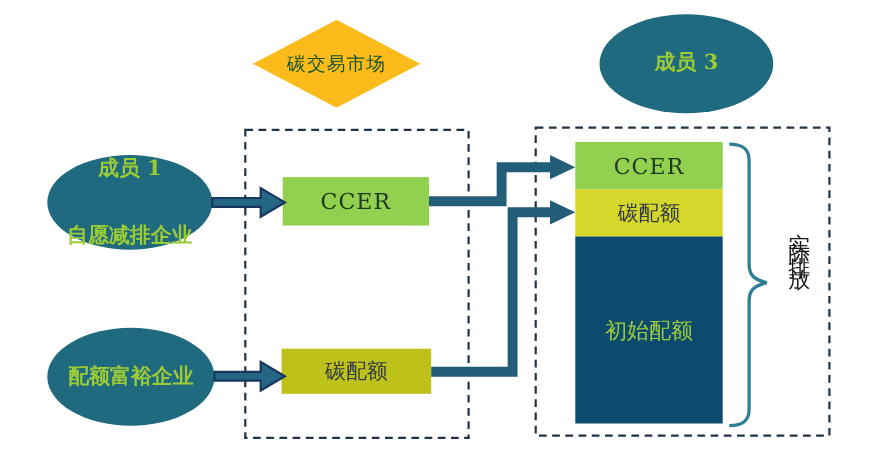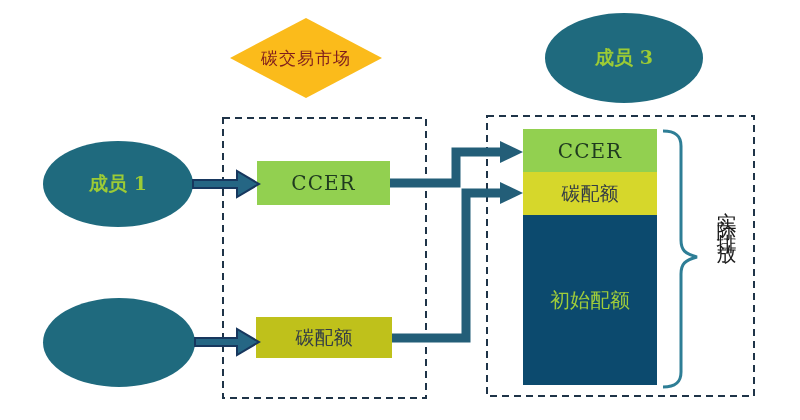--- a/index.html
+++ b/index.html
@@ -8,21 +8,21 @@
     font-family:"DejaVu Serif","Liberation Serif",serif;
   }
   .abs{position:absolute;}
   svg.layer{position:absolute;left:0;top:0;pointer-events:none;}
   
   .diamond{
     left:230px;top:18px;width:152px;height:80px;background:#FBBB1B;
     clip-path:polygon(50% 0,100% 50%,50% 100%,0 50%);
     display:flex;align-items:center;justify-content:center;
   }
-  .diamond .lbl{font-size:17px;color:#7f1d1d;letter-spacing:1px;}
+  .diamond .lbl{font-size:17px;color:#14532d;letter-spacing:1px;}
   
   .ellipse{
     background:#1F6A7E;border-radius:50%;
     display:flex;flex-direction:column;align-items:center;justify-content:center;
     color:#9CCB35;font-weight:700;font-size:19px;line-height:1.55;text-align:center;
   }
   .e1{left:43px;top:141px;width:150px;height:86px;gap:32px;}
   .e2{left:43px;top:298px;width:152px;height:89px;}
   .e3{left:545px;top:13px;width:158px;height:90px;}
   
@@ -49,23 +49,25 @@
 <body>
 
 <div id="canvas">
 
   <div class="abs diamond">
     <span class="lbl">碳交易市场</span>
   </div>
 
   <div class="abs ellipse e1">
     <span>成员 1</span>
+    <span>自愿减排企业</span>
   </div>
 
   <div class="abs ellipse e2">
+    <span>配额富裕企业</span>
   </div>
 
   <div class="abs ellipse e3">
     <span>成员 3</span>
   </div>
 
   <div class="abs box mid-ccer">
     <span>CCER</span>
   </div>
 

